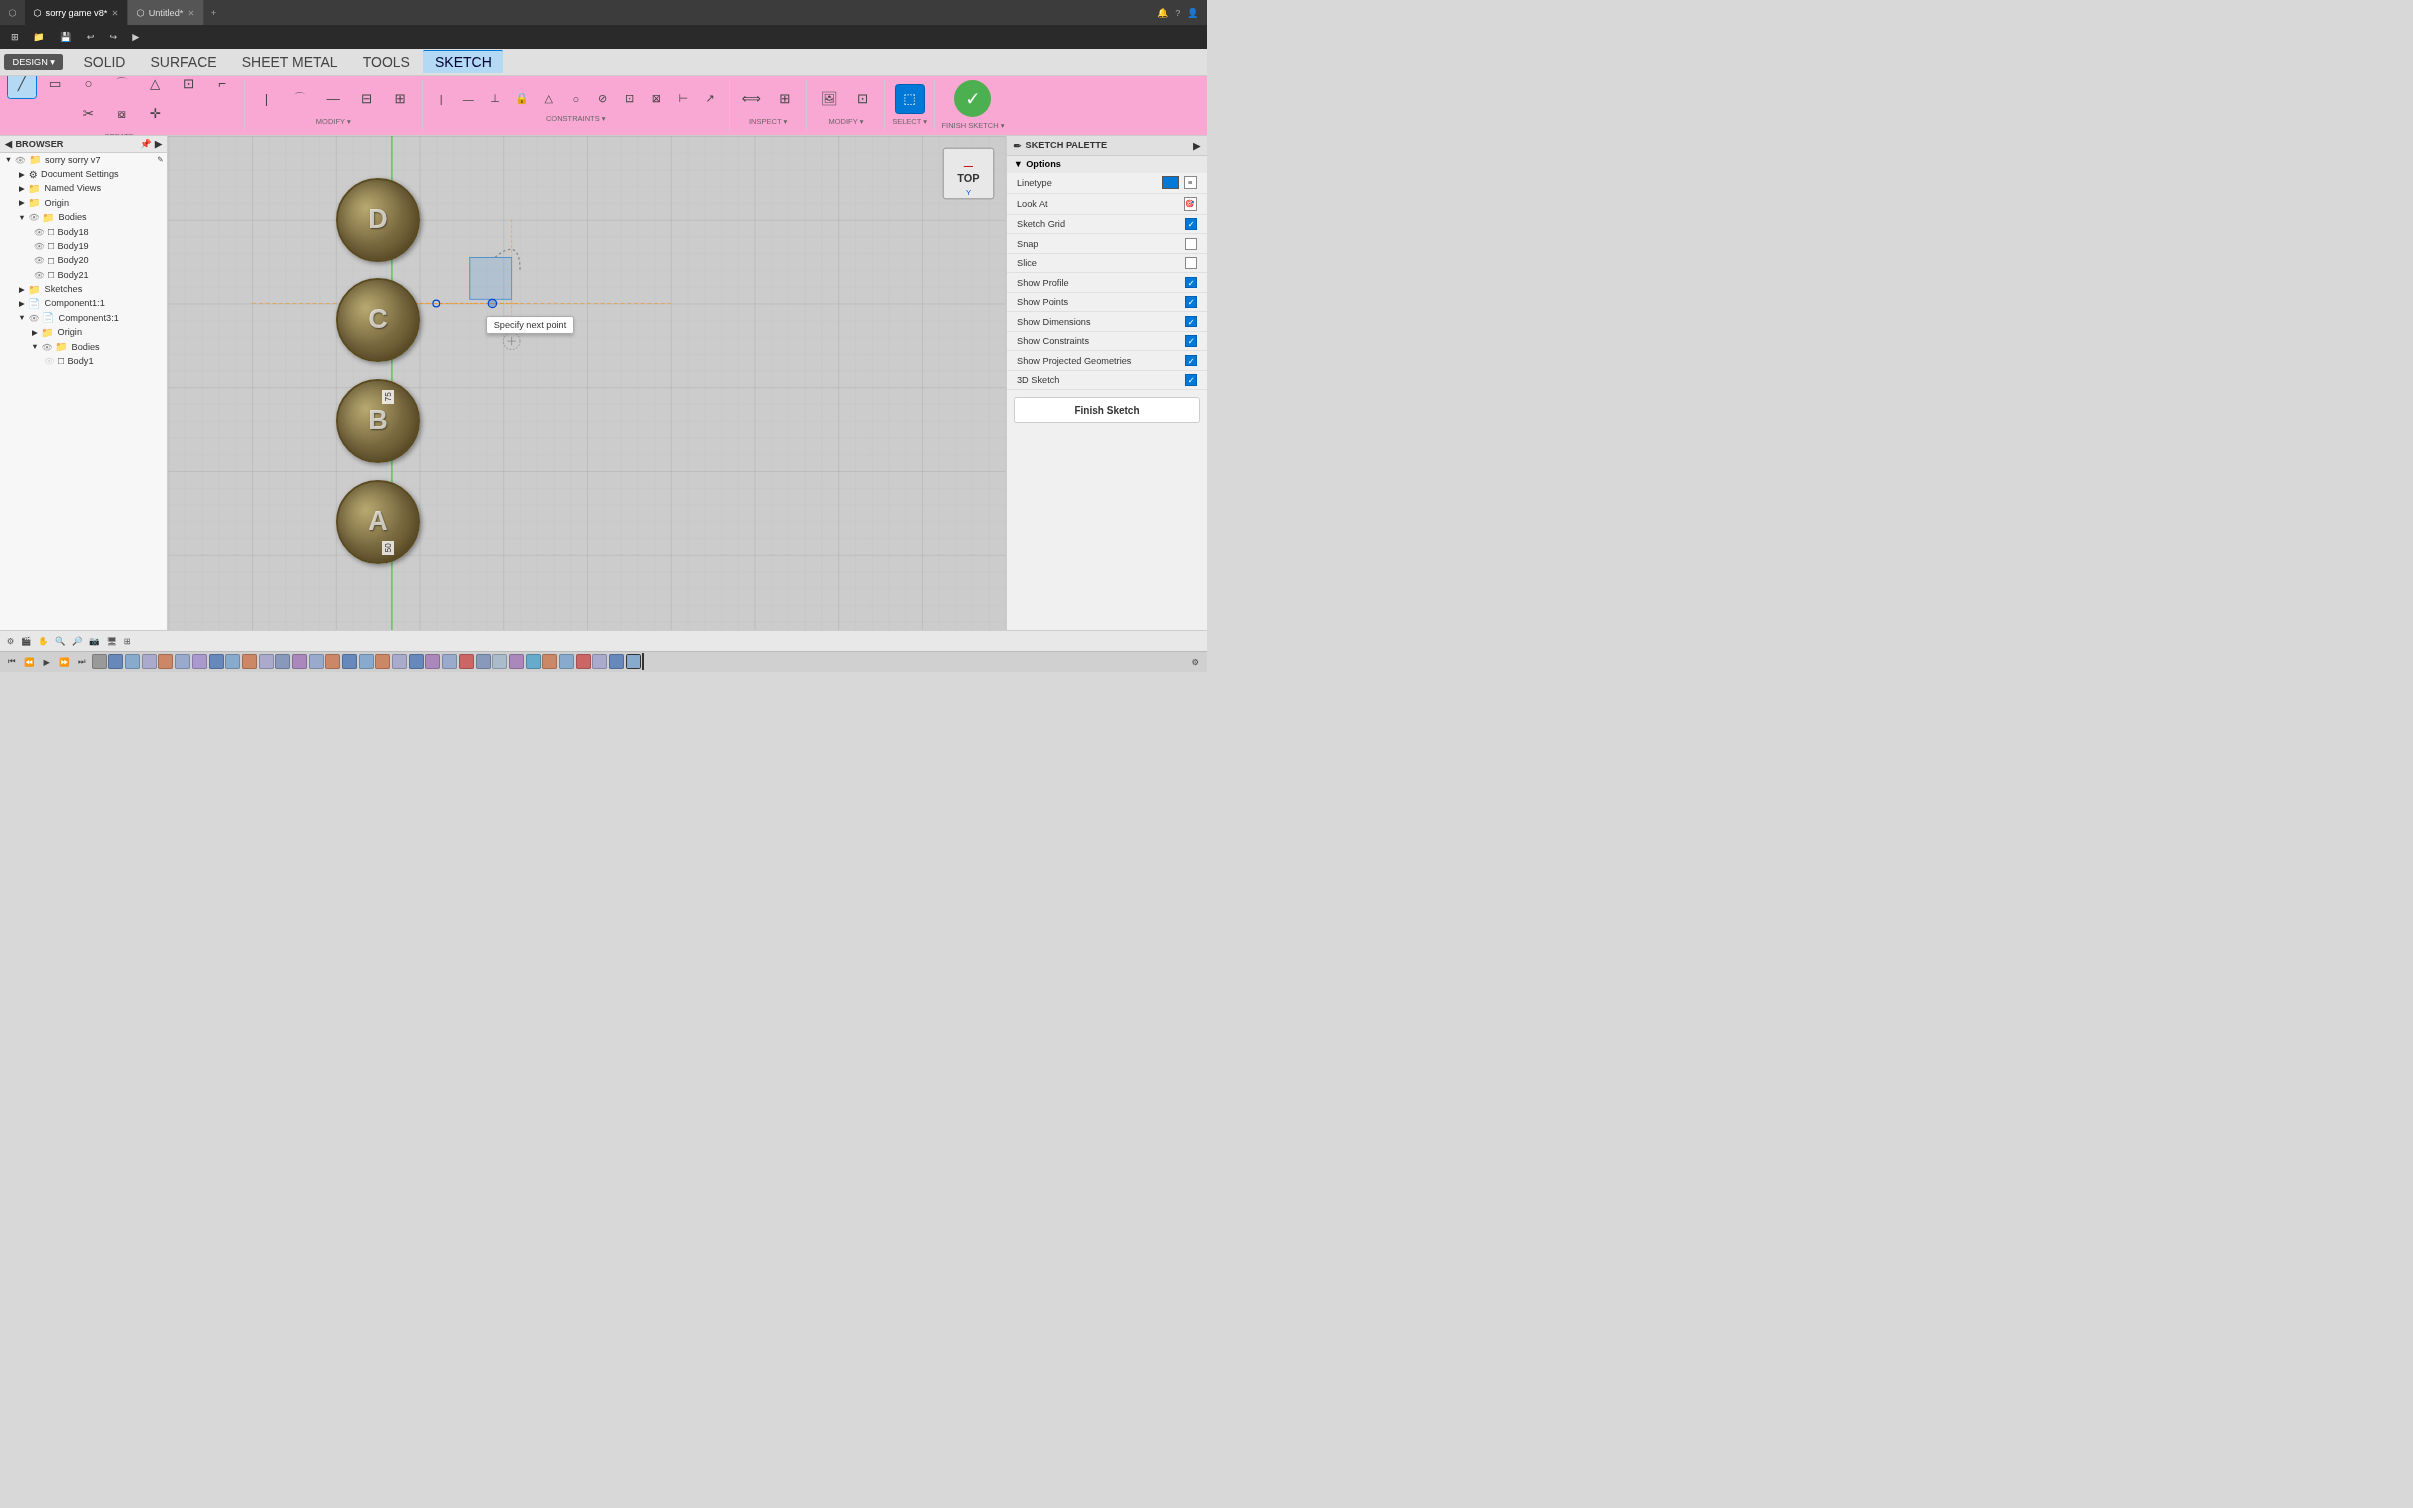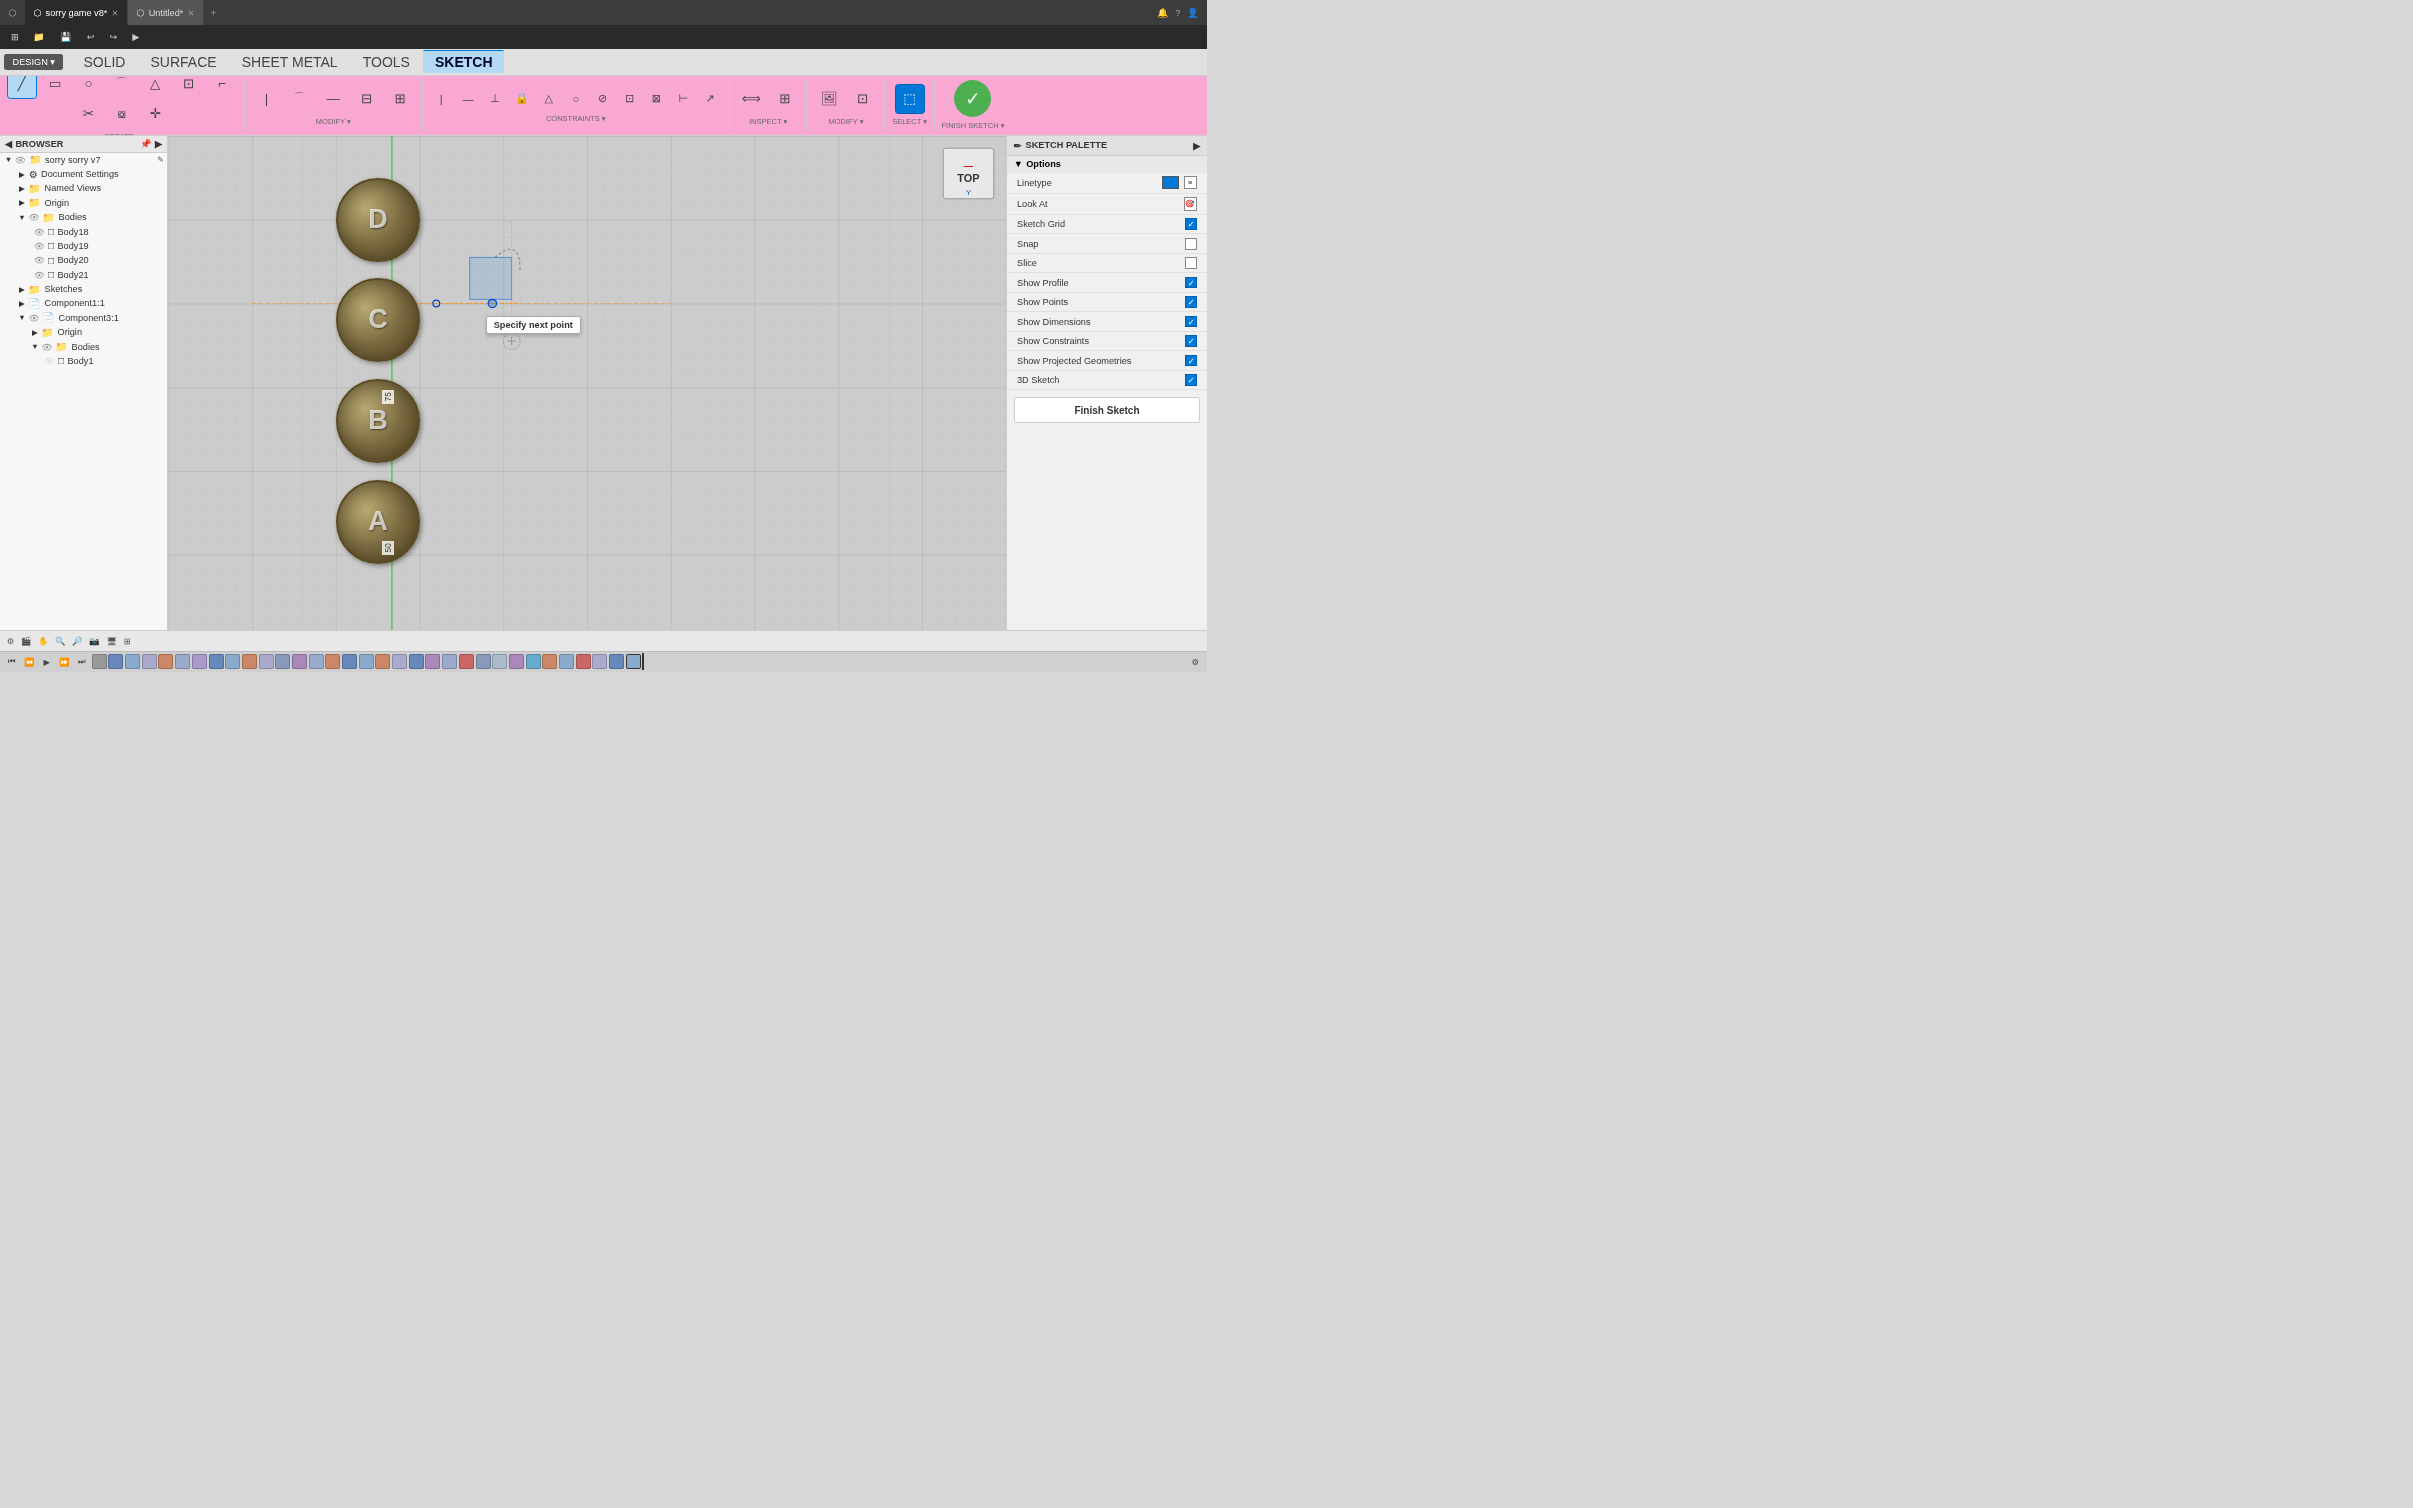--- a/index.html
+++ b/index.html
@@ -55,21 +55,21 @@
       gap: 1.7px;
       padding: 0 4.2px;
     }
     .toolbar-tab {
       padding: 3.4px 11.7px;
       cursor: pointer;
       font-size: 14px;
       color: #444;
       border-radius: 1.7px 1.7px 0 0;
     }
-    .toolbar-tab.active { background: #b3d9f5; color: #003; border-top: 1.7px solid #0078d7; font-weight: bold; }
+    .toolbar-tab.active { background: #b3d9f5; color: #003; border-top: 1.7px solid #0078d7; font-weight: normal; }
     .design-btn {
       background: #555; color: white; padding: 2.5px 8.4px;
       border-radius: 2.5px; cursor: pointer; font-size: 9.2px; margin-right: 6.7px;
     }
     #toolbar-items {
       display: flex;
       align-items: center;
       height: 59px;
       padding: 4.2px 6.7px;
       gap: 3.4px;
@@ -283,21 +283,20 @@
     .tooltip-box {
       position: absolute;
       background: rgba(255,255,255,0.95);
       border: 0.8px solid #aaa;
       padding: 3.4px 6.7px;
       font-size: 9.2px;
       color: #333;
       border-radius: 2.5px;
       pointer-events: none;
       box-shadow: 0 1.7px 3.4px rgba(0,0,0,0.2);
-      font-weight: bold;
     }
 
     
     .coin {
       position: absolute;
       width: 84px;
       height: 84px;
       border-radius: 50%;
       background: radial-gradient(circle at 35% 35%, #b8a870, #7a6a40, #5a4a20);
       border: 2.5px solid #5a4a20;

